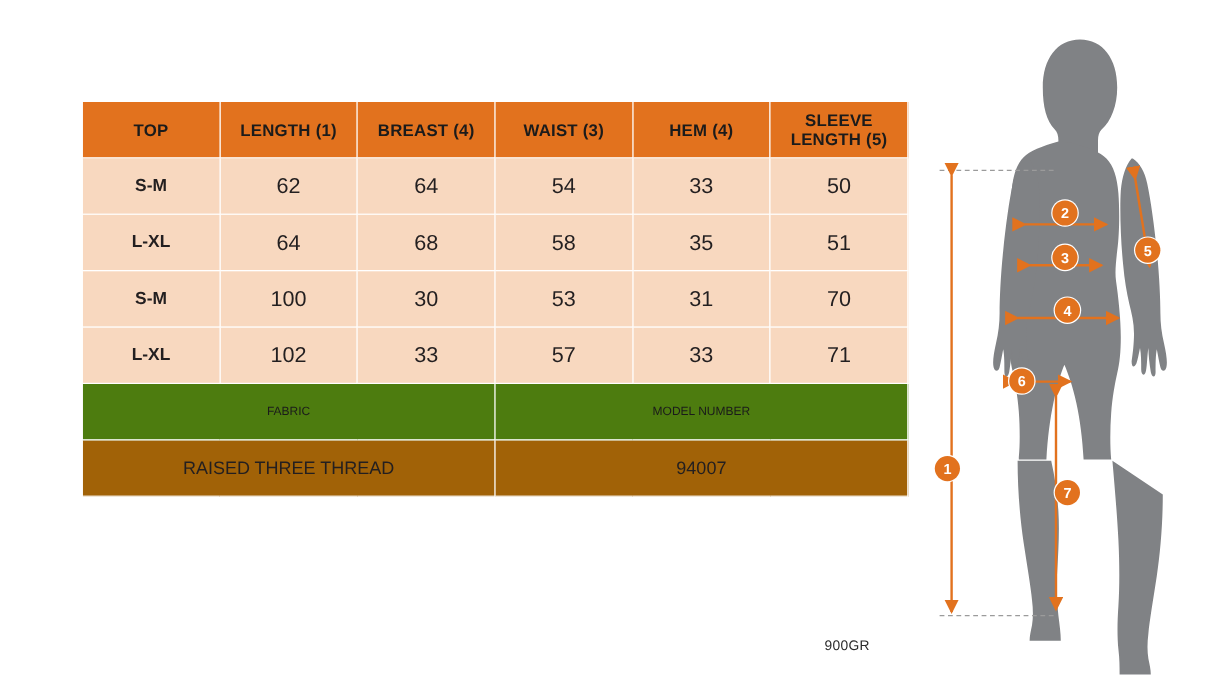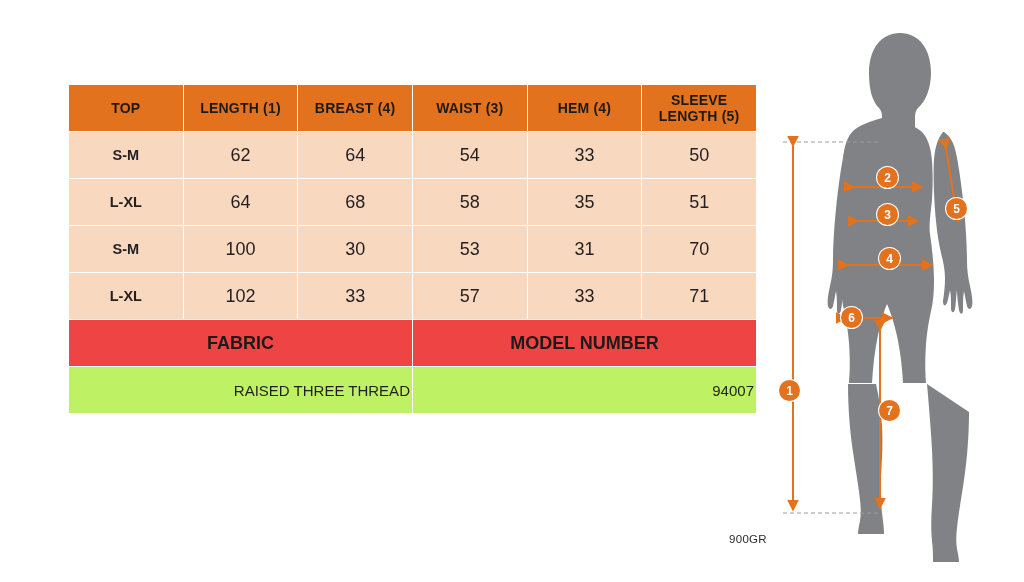--- a/index.html
+++ b/index.html
@@ -50,33 +50,32 @@
   }
   #size-table tr.data td.rowlabel {
     font-weight: bold;
     font-size: 14.5px;
   }
   #size-table tr.data td.val {
     font-weight: normal;
     font-size: 18px;
   }
   #size-table tr.footer-head td {
-    background: #ef4444;
+    background: #4d7c0f;
     color: #1b1b1b;
-    font-weight: bold;
-    font-size: 18px;
+    font-weight: normal;
+    font-size: 10px;
   }
   #size-table tr.footer-body td {
-    background: #bef264;
+    background: #a16207;
     font-size: 15px;
-    text-align: right;
   }
   .code-label {
     position: absolute;
-    left: 729px;
+    left: 687px;
     top: 533px;
     font-size: 11.5px;
     color: #2b2b2b;
     letter-spacing: 0.3px;
   }
 
   
   #figure {
     position: absolute;
     left: 760px;

